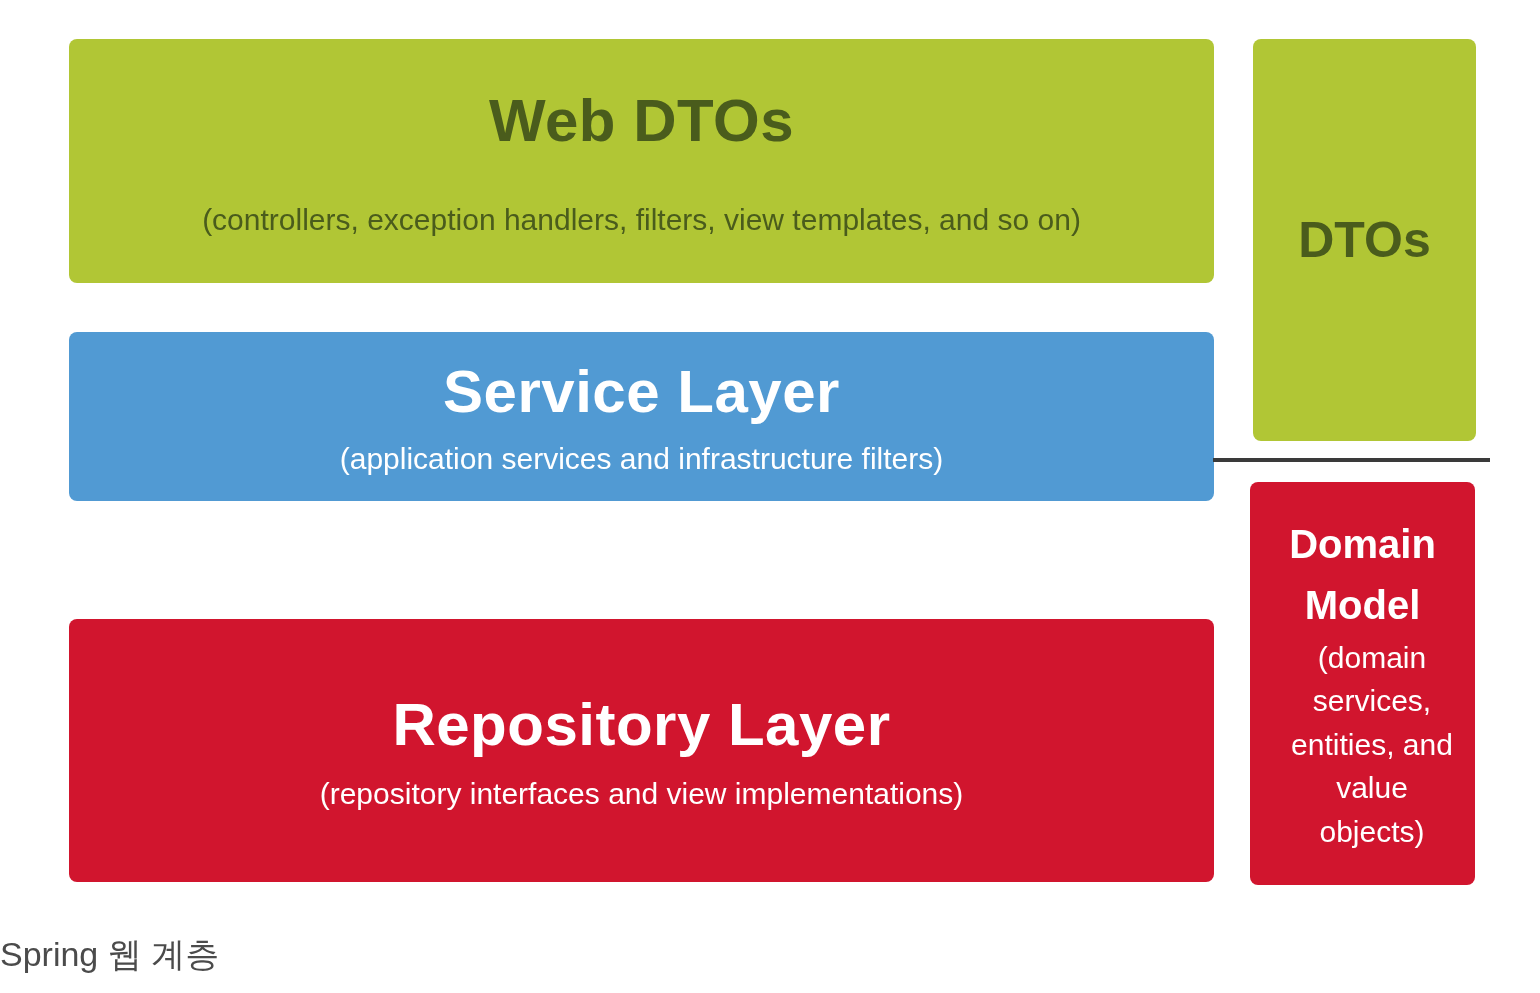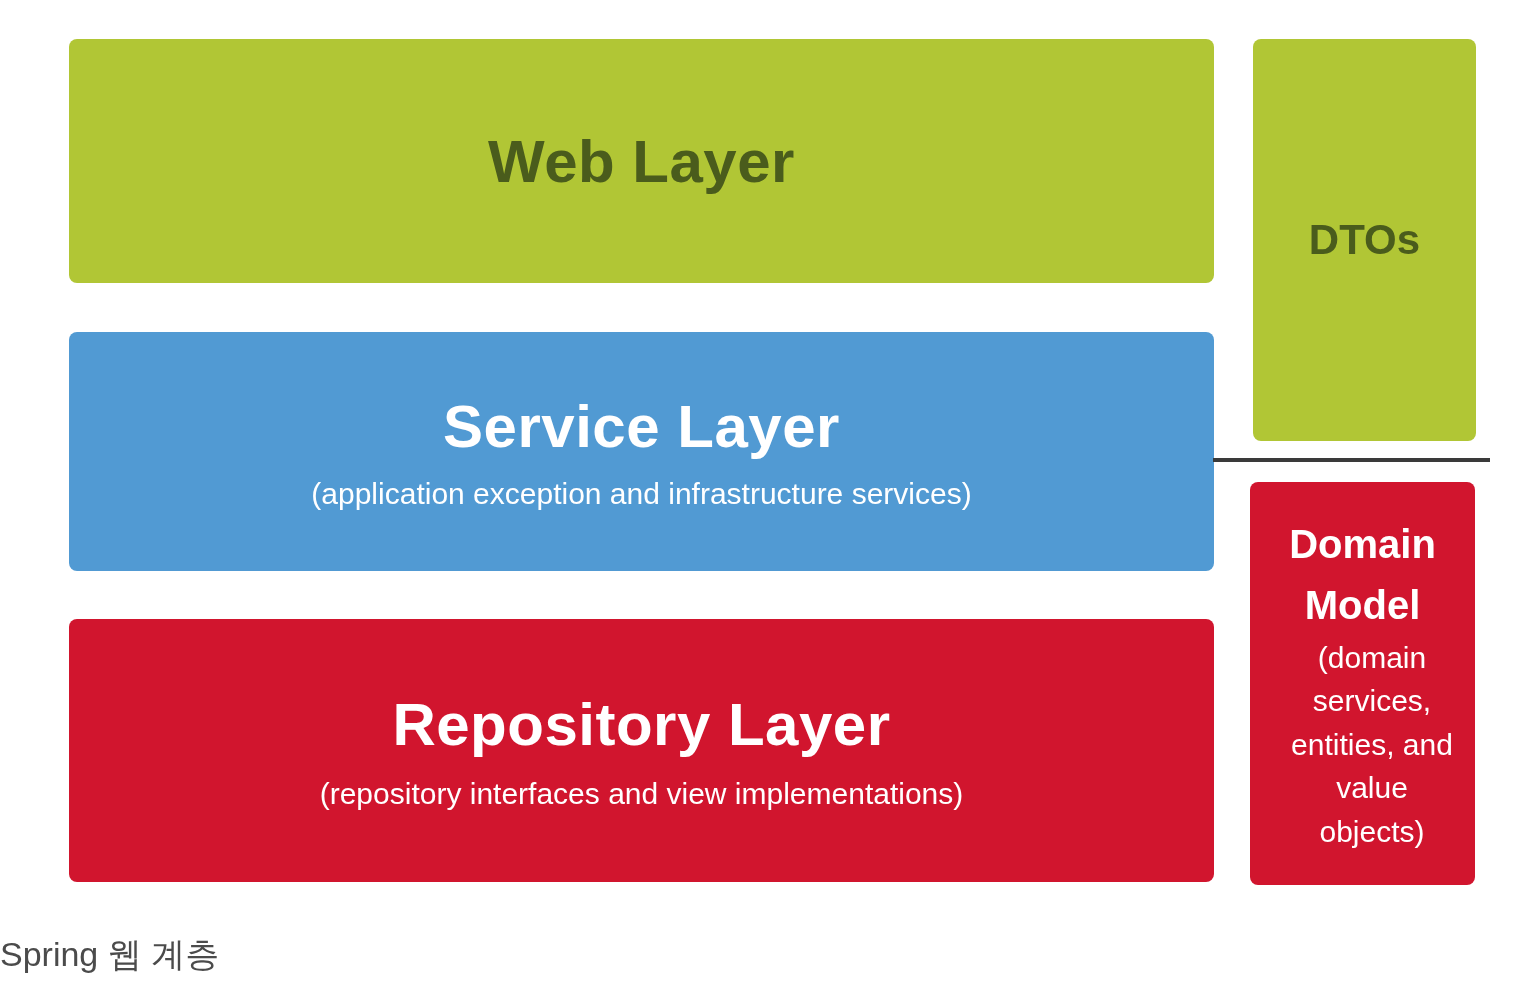--- a/index.html
+++ b/index.html
@@ -41,40 +41,40 @@
     font-size: 30px;
     font-weight: normal;
   }
   .layer-web {
     top: 39px; height: 244px;
     background: var(--green);
     color: var(--green-text);
     gap: 48px;
   }
   .layer-service {
-    top: 332px; height: 239px;
+    top: 332px; height: 169px;
     background: var(--blue);
     color: var(--white-text);
     gap: 16px;
   }
   .layer-repository {
     top: 619px; height: 263px;
     background: var(--red);
     color: var(--white-text);
     gap: 18px;
   }
 
   
   .side-dtos {
     left: 1253px; top: 39px; width: 223px; height: 402px;
     background: var(--green);
     color: var(--green-text);
   }
   .side-dtos h2 {
-    font-size: 42px;
+    font-size: 50px;
     font-weight: bold;
   }
   .side-domain {
     left: 1250px; top: 482px; width: 225px; height: 403px;
     background: var(--red);
     color: var(--white-text);
   }
   .side-domain h2 {
     font-size: 40px;
     font-weight: bold;
@@ -105,26 +105,27 @@
     font-size: 34px;
     color: var(--caption);
   }
 </style>
 </head>
 <body>
 
 <div class="canvas">
 
   <section class="box layer layer-web">
-    <h1>Web Layer</h1>
+    <h1>Web DTOs</h1>
+    <p>(controllers, exception handlers, filters, view templates, and so on)</p>
   </section>
 
   <section class="box layer layer-service">
     <h1>Service Layer</h1>
-    <p>(application exception and infrastructure services)</p>
+    <p>(application services and infrastructure filters)</p>
   </section>
 
   <section class="box layer layer-repository">
     <h1>Repository Layer</h1>
     <p>(repository interfaces and view implementations)</p>
   </section>
 
   <aside class="box side-dtos">
     <h2>DTOs</h2>
   </aside>

